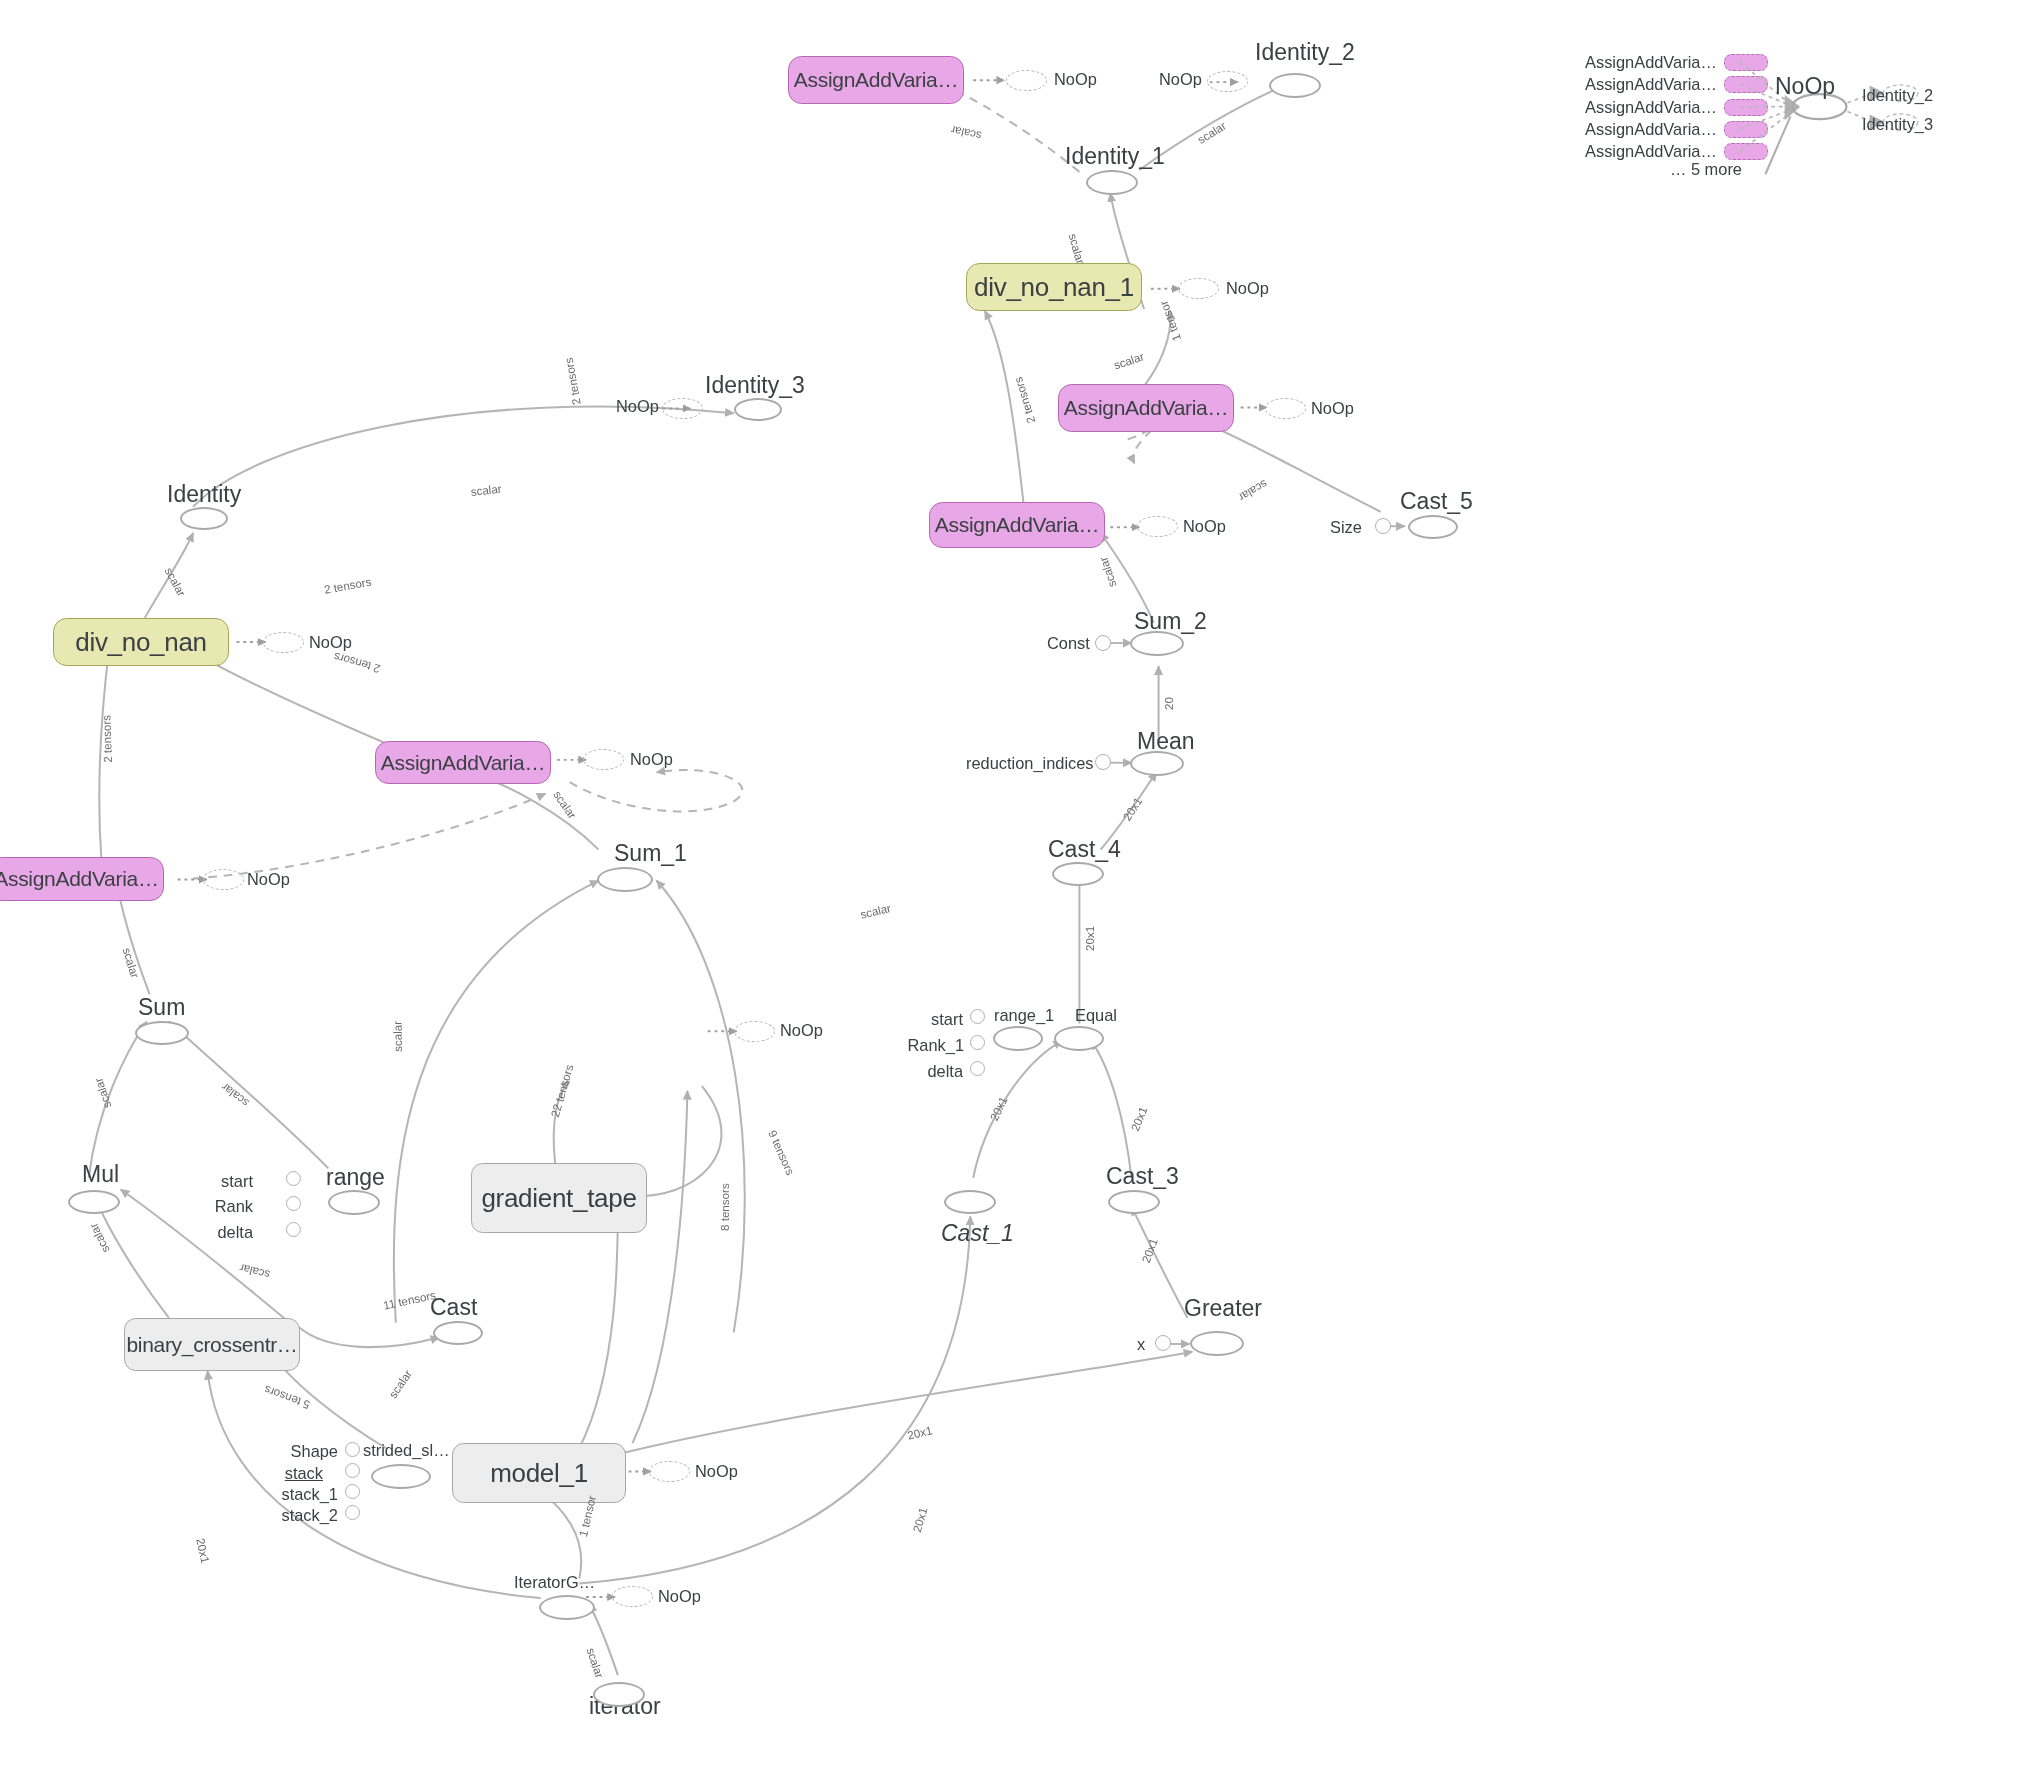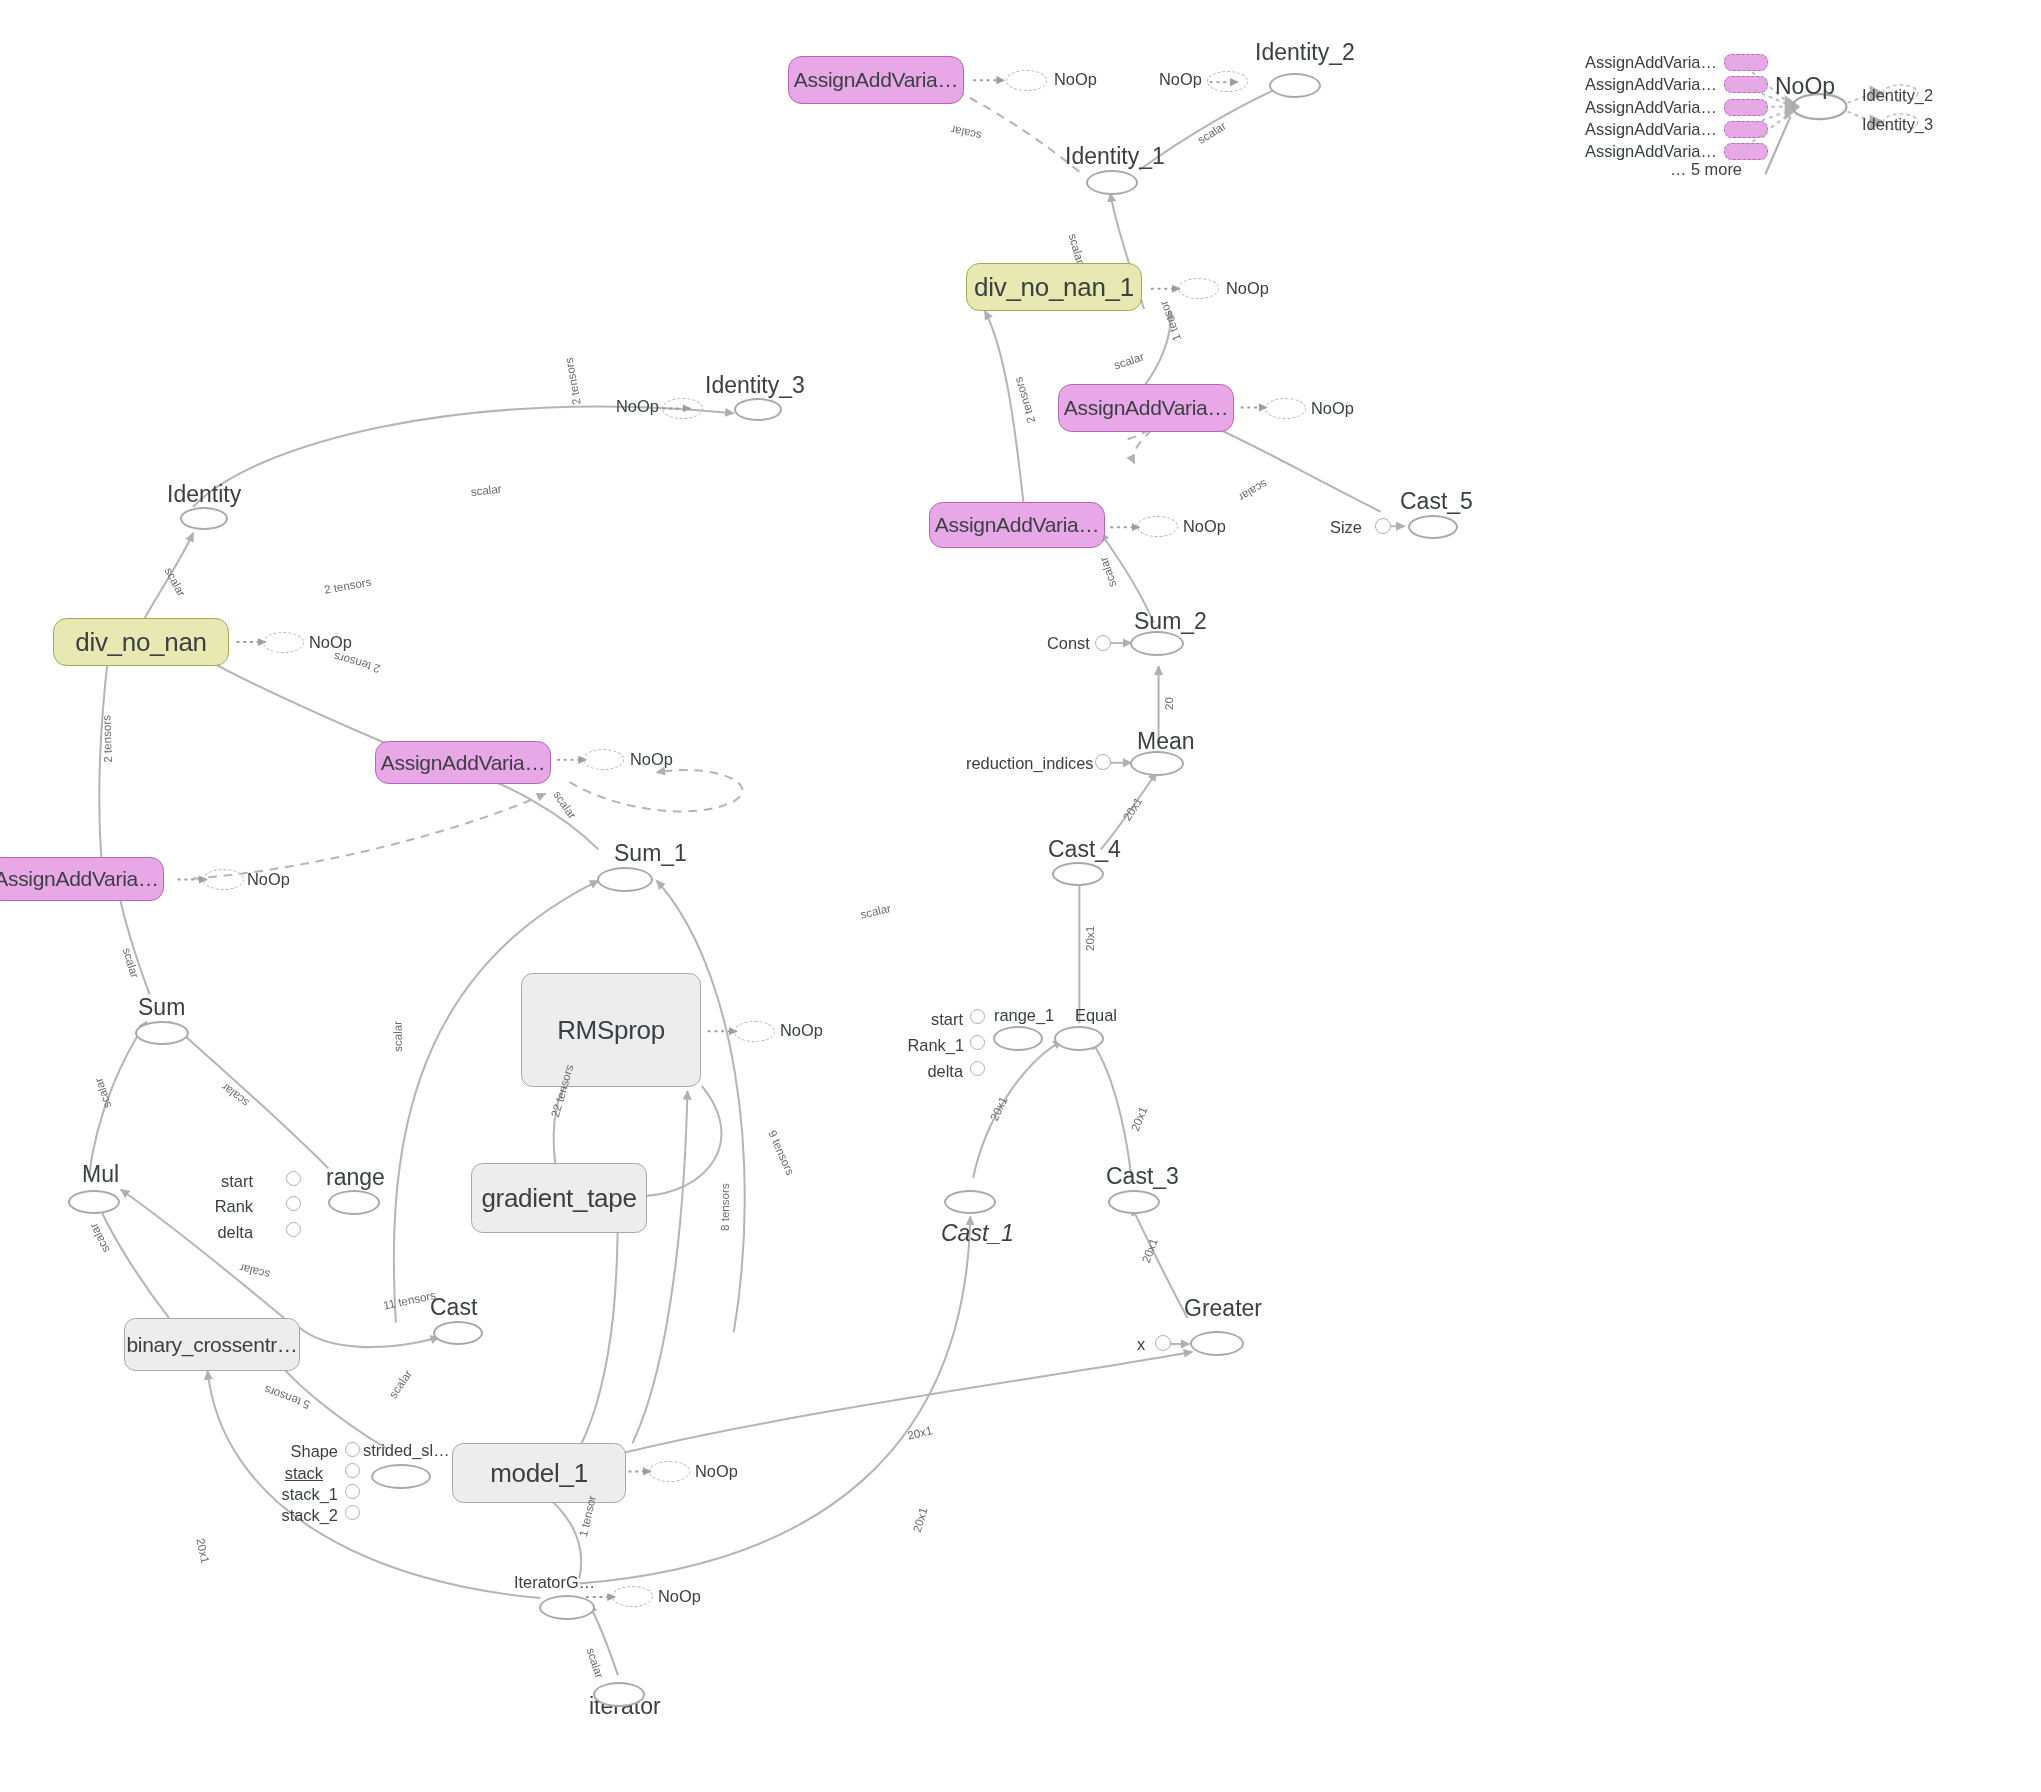--- a/index.html
+++ b/index.html
@@ -331,23 +331,20 @@
 
   <div class="node rrect pink" style="left:-11.6px;top:857px;width:176px;height:44px;">
     <span class="nodetext small">AssignAddVaria…</span>
   </div>
   <div class="node ellipse dashed" style="left:203px;top:869px;width:41px;height:21px;"></div>
   <span class="lbl sm" style="left:247px;top:871px;">NoOp</span>
 
   <span class="lbl mid" style="left:138px;top:996px;">Sum</span>
   <div class="node ellipse" style="left:135px;top:1021px;width:54px;height:24px;"></div>
 
-  <div class="node rrect grey" style="left:521px;top:973px;width:180px;height:114px;">
-    <span class="nodetext">RMSprop</span>
-  </div>
   <div class="node ellipse dashed" style="left:734px;top:1021px;width:41px;height:21px;"></div>
   <span class="lbl sm" style="left:780px;top:1022px;">NoOp</span>
 
   <span class="lbl sm r" style="left:915px;top:1011px;width:48px;">start</span>
   <div class="node incircle" style="left:970px;top:1009px;width:15.4px;height:15.4px;"></div>
   <span class="lbl sm r" style="left:906px;top:1037px;width:58px;">Rank_1</span>
   <div class="node incircle" style="left:970px;top:1035px;width:15.4px;height:15.4px;"></div>
   <span class="lbl sm r" style="left:915px;top:1063px;width:48px;">delta</span>
   <div class="node incircle" style="left:970px;top:1061px;width:15.4px;height:15.4px;"></div>
   <span class="lbl sm" style="left:994px;top:1007px;">range_1</span>

